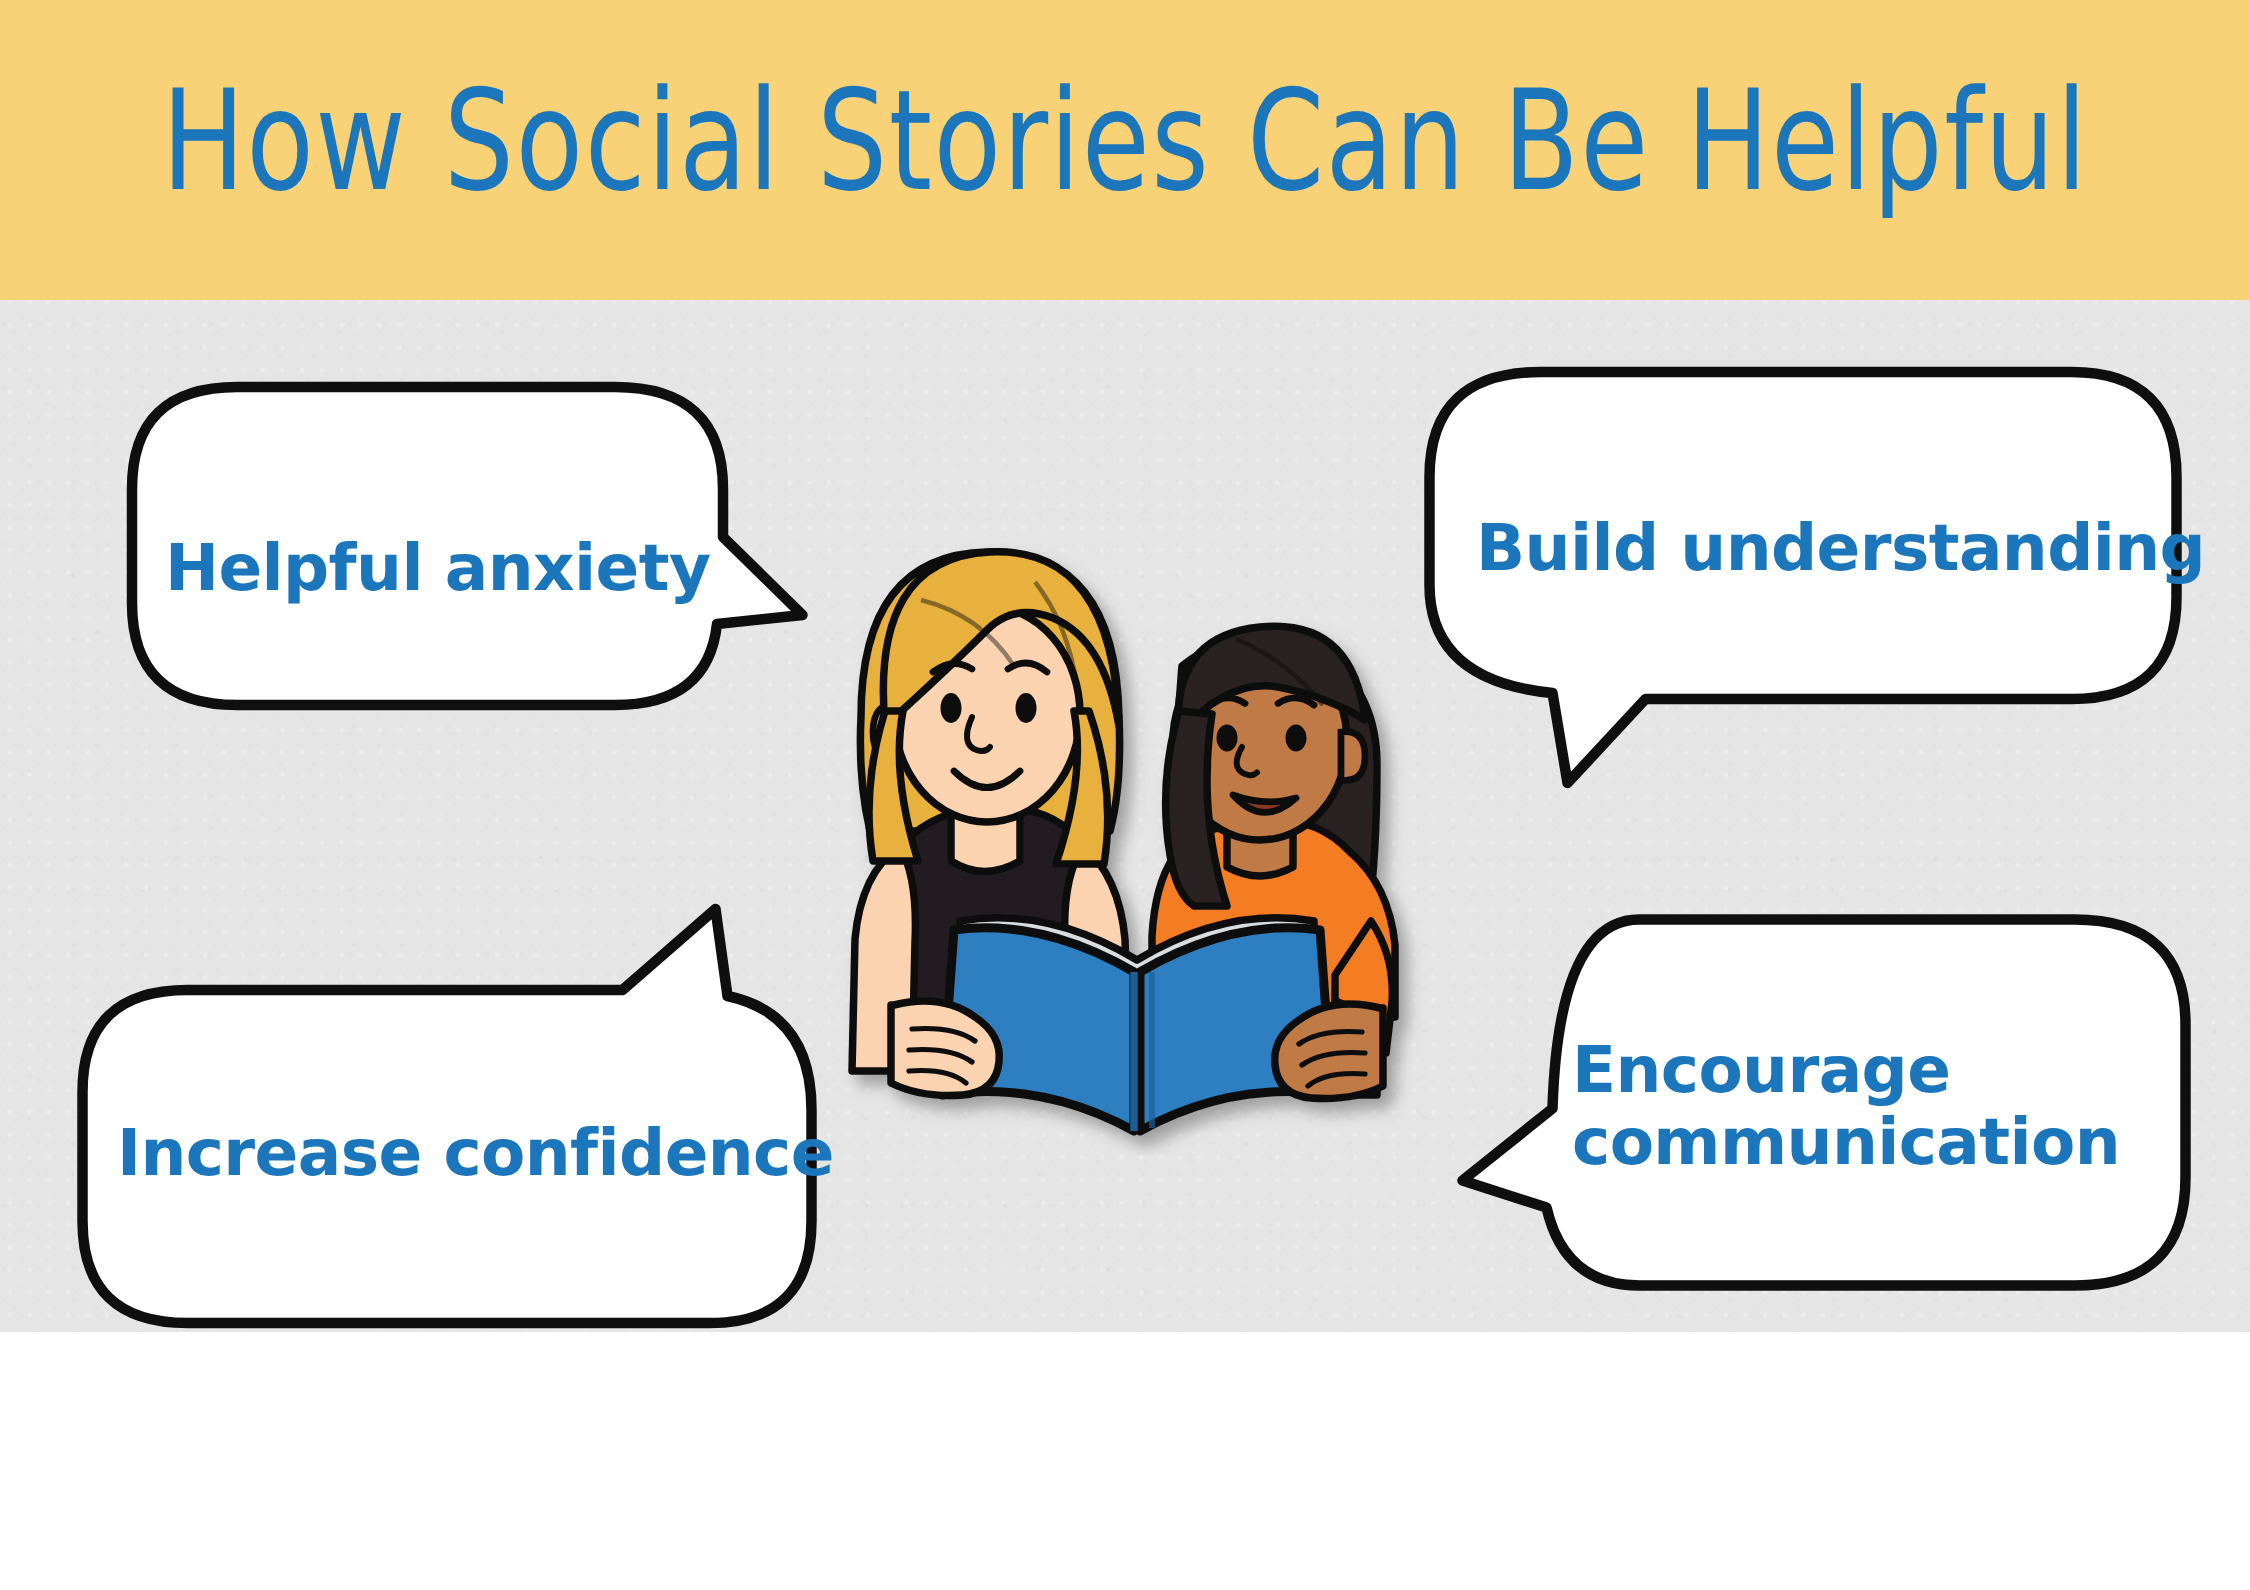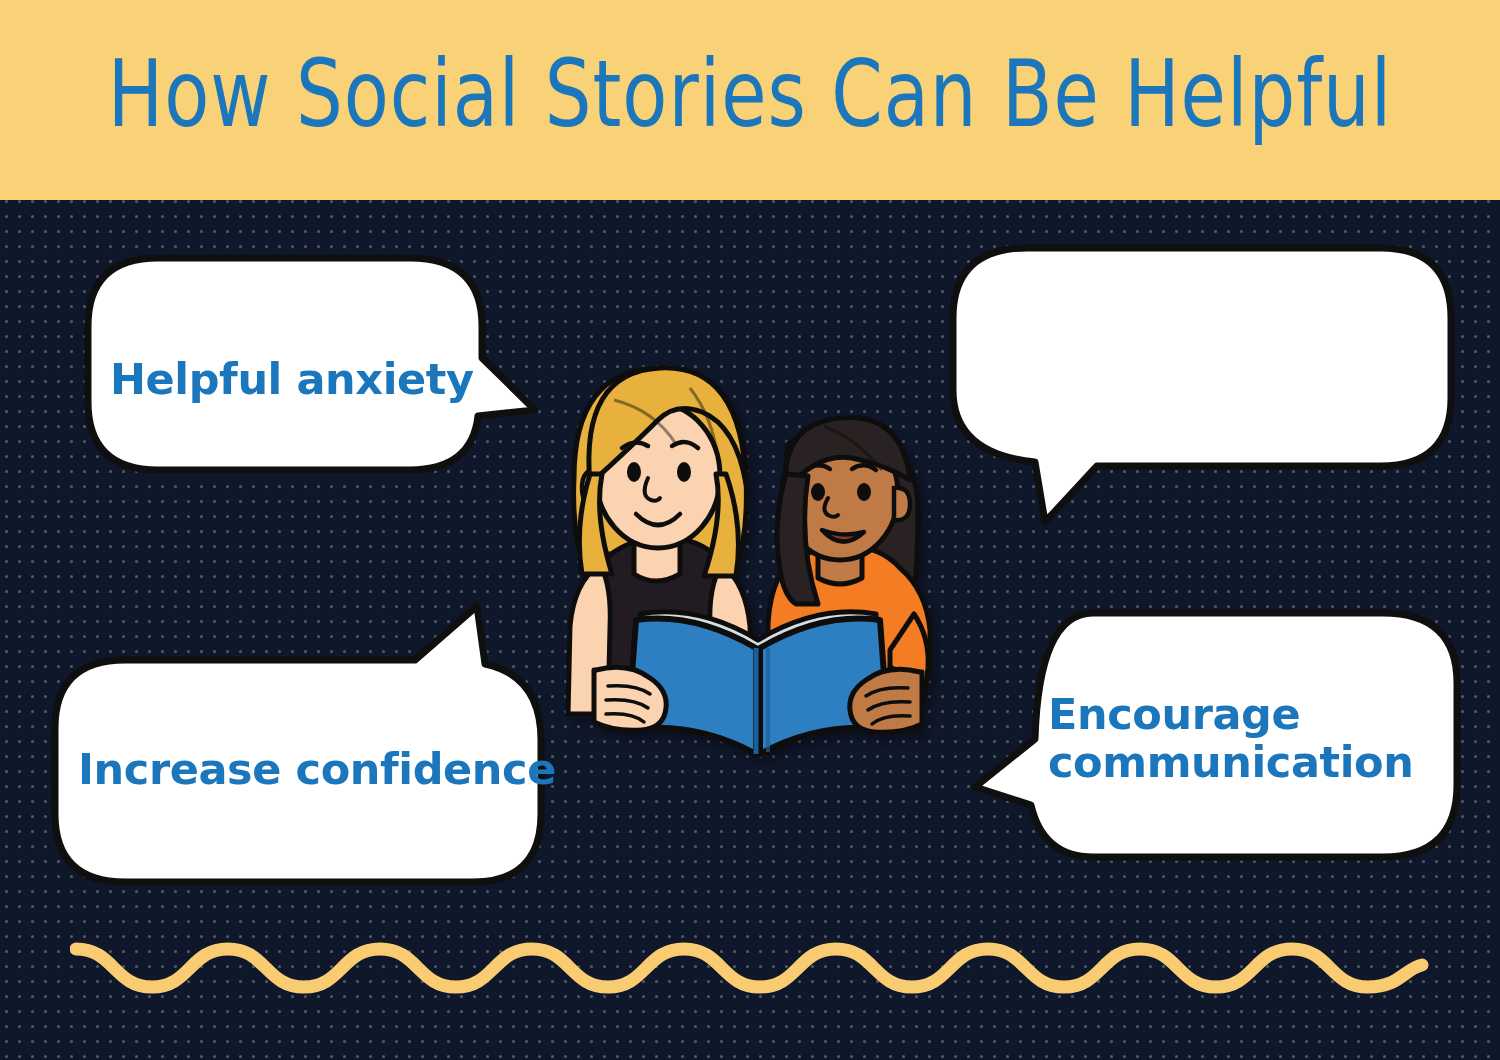--- a/index.html
+++ b/index.html
@@ -9,22 +9,22 @@
   body {
     width: 1500px;
     height: 1060px;
     overflow: hidden;
     font-family: "Liberation Sans", sans-serif;
   }
 
   #poster {
     position: relative;
     width: 1500px;
-    height: 1060px;
-    background: #0f172a;
+    height: 888px;
+    background: #e5e5e5;
     overflow: hidden;
     text-decoration: underline;
   }
 
   
   #paper-texture {
     position: absolute;
     inset: 0;
     pointer-events: none;
     opacity: 0.55;
@@ -143,20 +143,21 @@
              Q 506 8 506 78
              L 506 158
              Q 506 226 436 226
              L 152 226
              L 100 282
              L 90 222
              Q 8 214 8 150
              L 8 78
              Q 8 8 82 8 Z" fill="#ffffff" stroke="#0f0f0f" stroke-width="7" stroke-linejoin="round"></path>
   </svg>
+  <div id="text-build-understanding" class="bubble-text">Build understanding</div>
 
   <svg id="bubble-increase-confidence" class="bubble-svg" width="510" height="295" viewBox="0 0 510 295">
     <path d="M 80 62
              L 370 62
              L 432 8
              L 440 66
              Q 496 78 496 142
              L 496 216
              Q 496 284 428 284
              L 80 284

